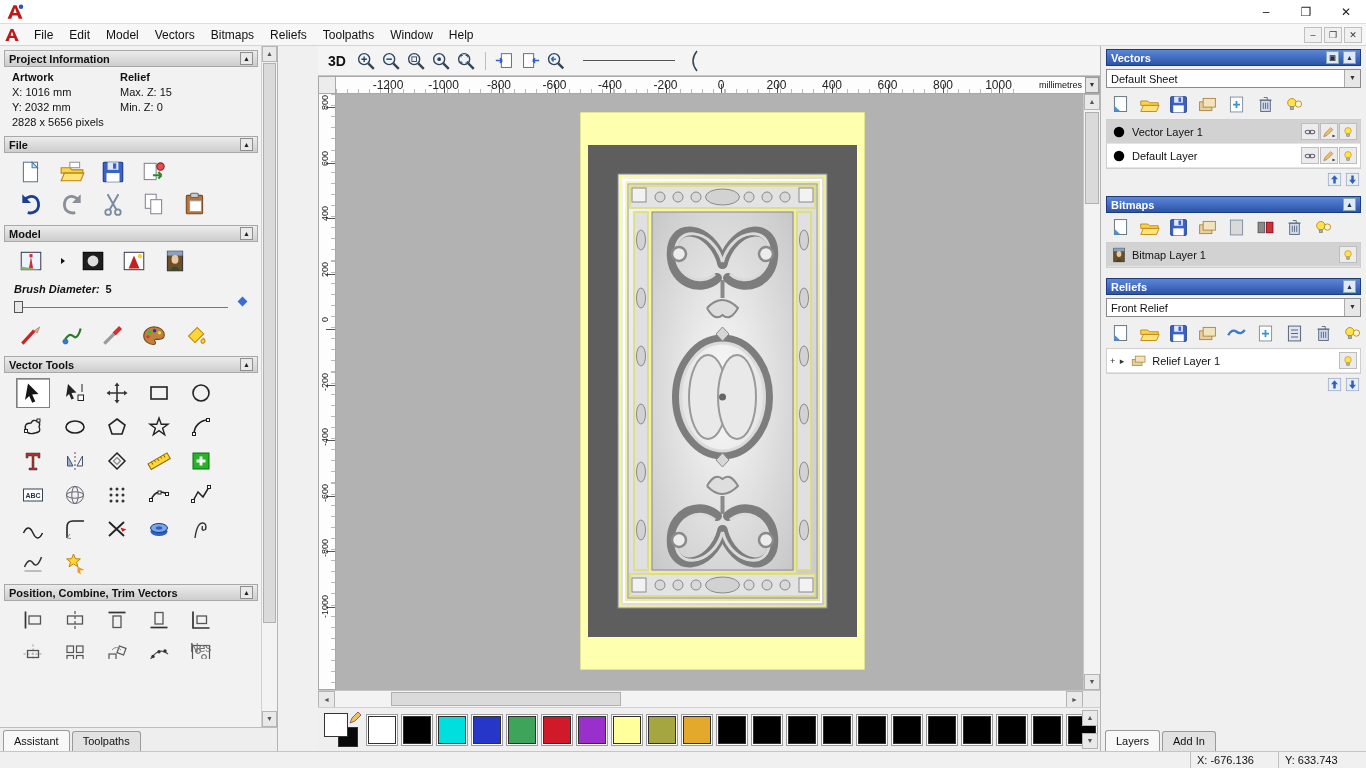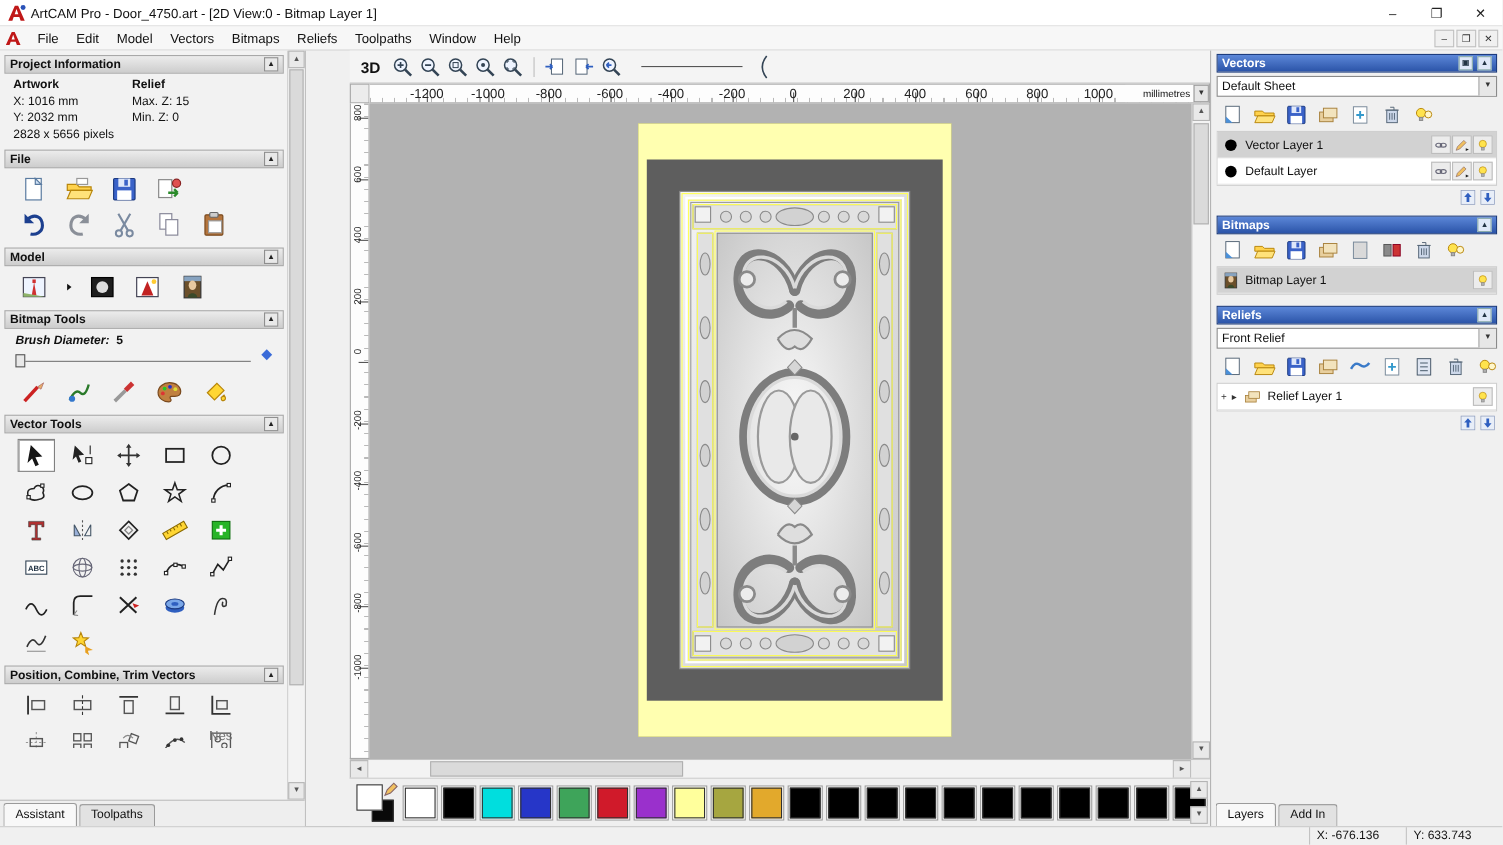--- a/index.html
+++ b/index.html
@@ -125,21 +125,20 @@
 <body>
 
 <div class="titlebar">
   <div class="app-icon">
     <svg viewBox="0 0 24 24">
         <path d="M2 21L10 3h4l8 18h-5l-1.6-4.4H8.6L7 21z" fill="#c01818"></path>
         <path d="M9.8 13.2h4.4L12 6.8z" fill="#fff"></path>
         <circle cx="20" cy="5" r="3" fill="#2a52b8"></circle>
       </svg>
   </div>
-  <div class="title-text">ArtCAM Pro - Door_4750.art - [2D View:0 - Bitmap Layer 1]</div>
   <div class="win-controls">
     <div class="win-btn">–</div>
     <div class="win-btn">❐</div>
     <div class="win-btn">✕</div>
   </div>
 </div>
 
 <div class="menubar">
   <div class="menu-appicon">
     <svg viewBox="0 0 24 24">
@@ -284,24 +283,20 @@
           <div class="icon">
             <svg viewBox="0 0 24 24">
               <rect x="5" y="3" width="14" height="18" fill="#6b4f2a" stroke="#333"></rect>
               <rect x="5" y="3" width="14" height="4" fill="#87a3c0"></rect>
               <ellipse cx="12" cy="10.5" rx="3.2" ry="4" fill="#e8c9a0"></ellipse>
               <path d="M8 21c0-5 8-5 8 0z" fill="#3a4a2a"></path>
             </svg>
           </div>
         </div>
 
-      <div class="hdr">
-        <span>Bitmap Tools</span>
-        <span class="roll-btn">▲</span>
-      </div>
       <div class="brush-row">
         <span>Brush Diameter:</span>
         <span style="font-style:normal;">5</span>
       </div>
       <div class="slider">
         <div class="track"></div>
         <div class="handle"></div>
         <div class="gem"></div>
       </div>
       <div class="icon-row" id="bitmap-tools-row" style="padding-top:8px;">

